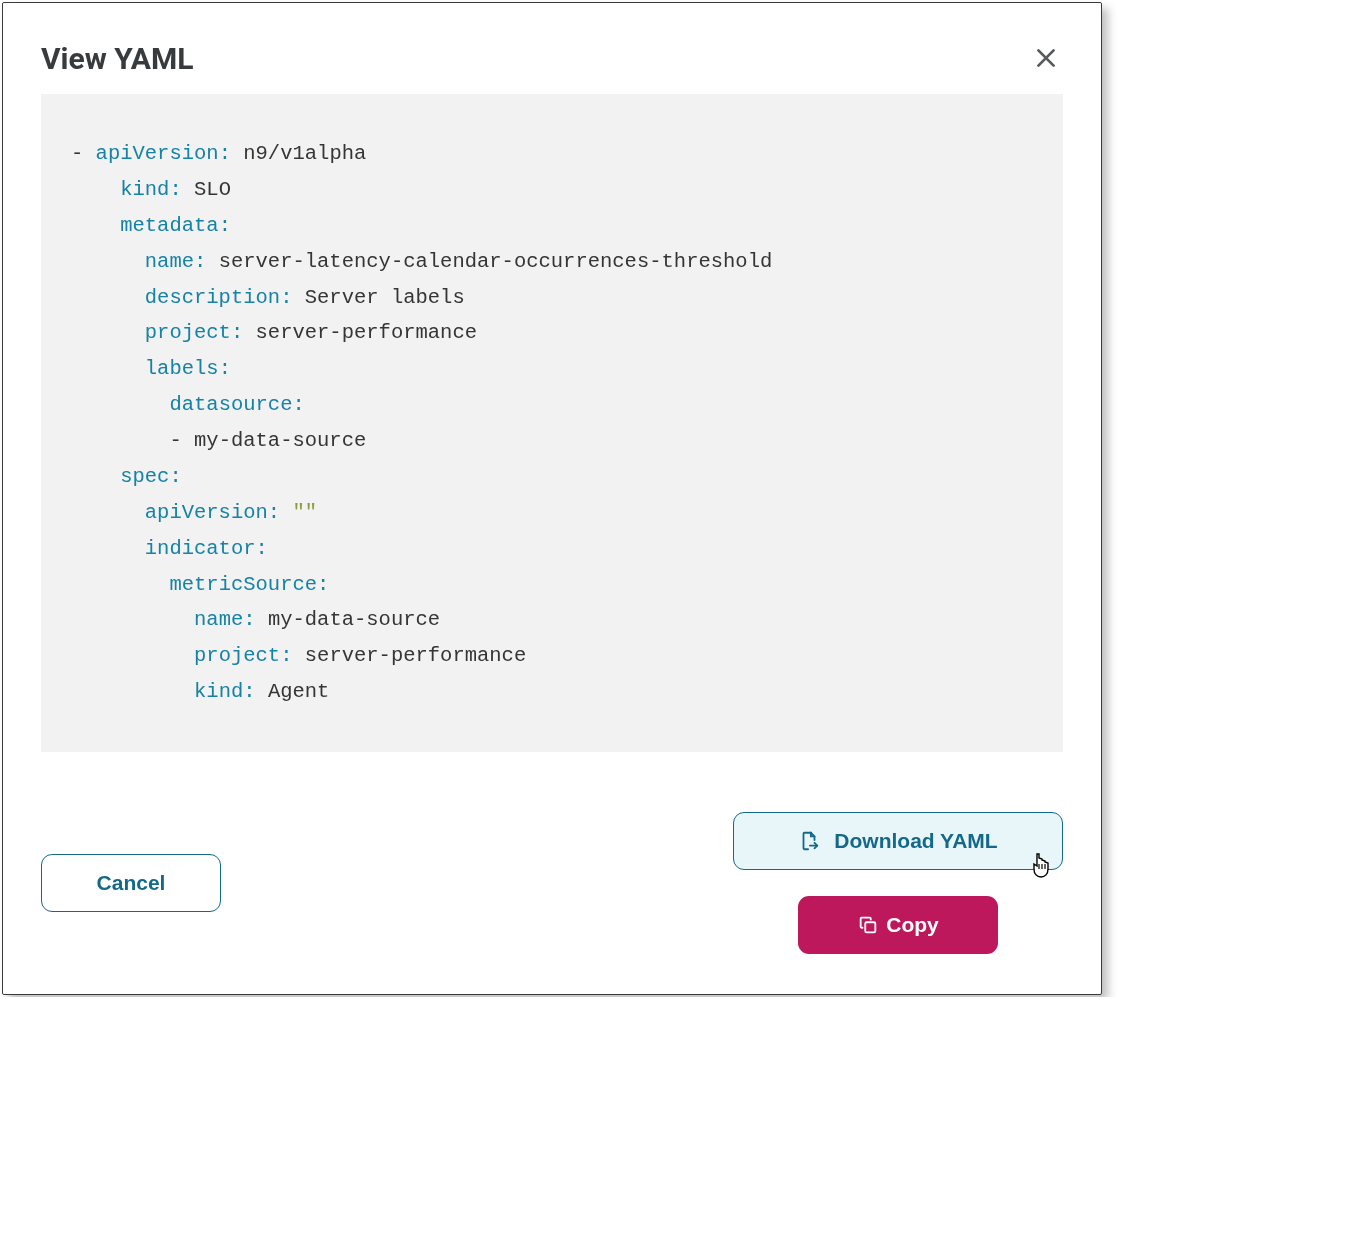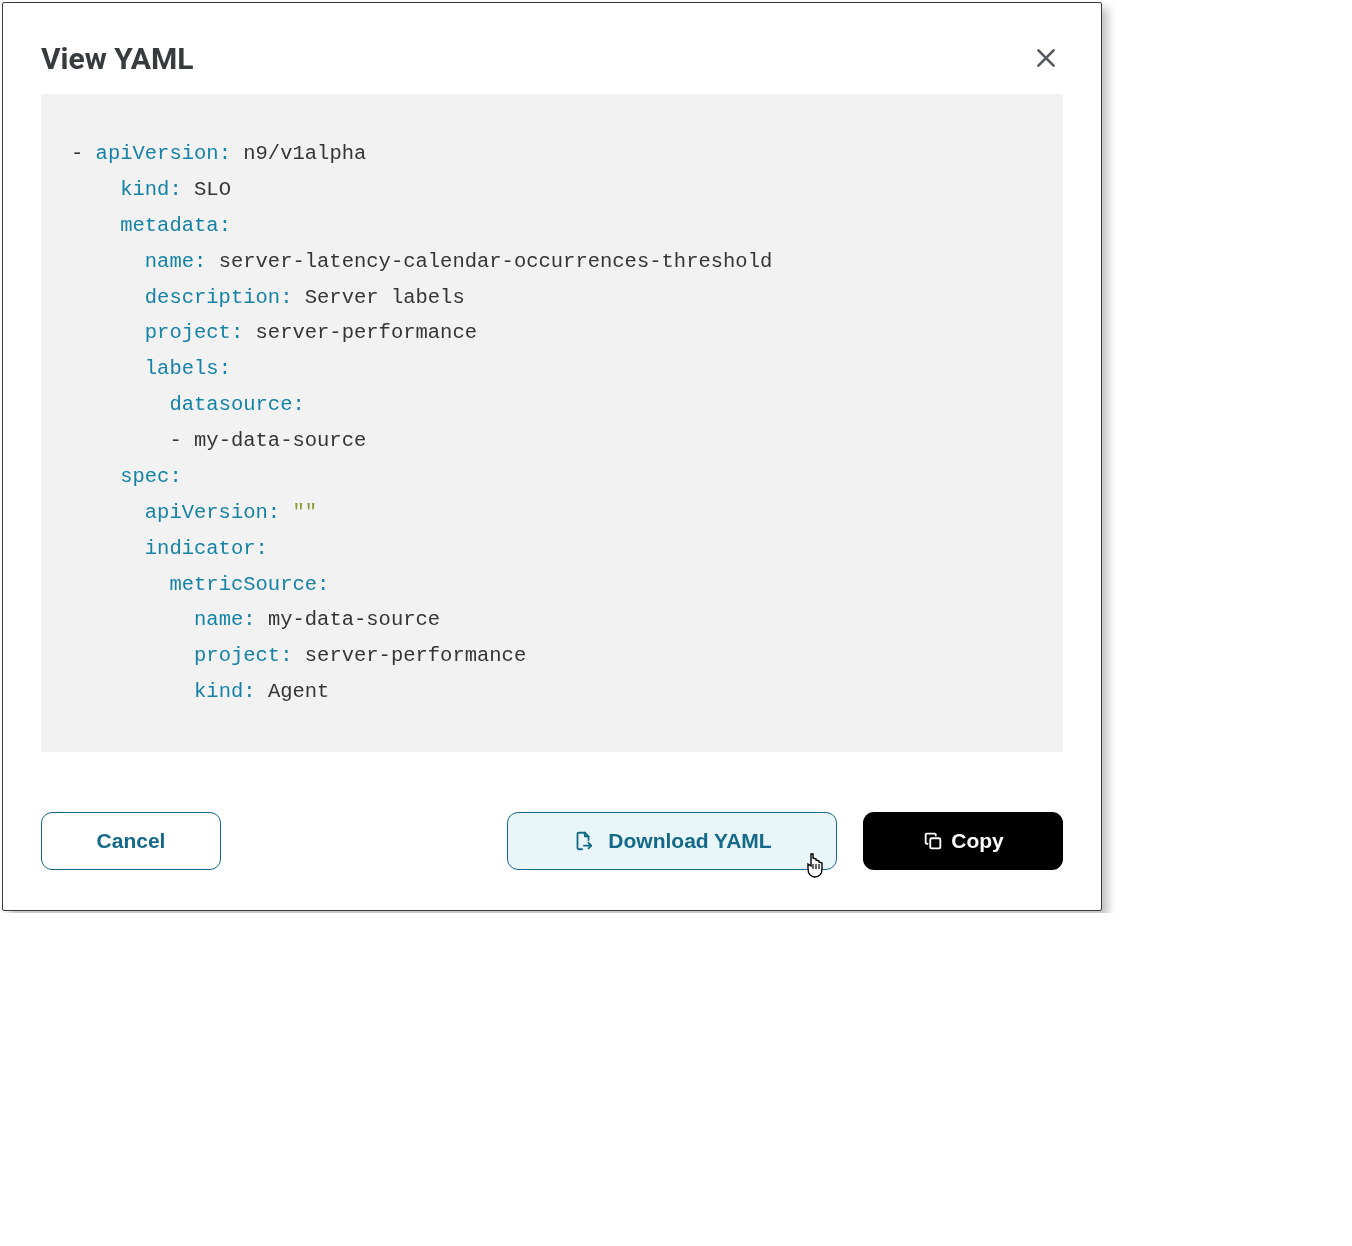--- a/index.html
+++ b/index.html
@@ -96,21 +96,21 @@
       color: #14698A;
       min-width: 180px;
     }
     .btn-download {
       background: #E9F6F9;
       border-color: #14698A;
       color: #14698A;
       min-width: 330px;
     }
     .btn-copy {
-      background: #000000;
+      background: #be185d;
       color: #fff;
       min-width: 200px;
       gap: 7px;
     }
     .btn svg {
       width: 22px;
       height: 22px;
     }
     .cursor-icon {
       position: absolute;
@@ -147,21 +147,21 @@
         <span class="k">metricSource</span><span class="c">:</span>
           <span class="k">name</span><span class="c">:</span> <span class="v">my-data-source</span>
           <span class="k">project</span><span class="c">:</span> <span class="v">server-performance</span>
           <span class="k">kind</span><span class="c">:</span> <span class="v">Agent</span>
 </div>
 
   <div class="footer">
     <button class="btn btn-cancel">
       <span>Cancel</span>
     </button>
-    <div class="footer-right" style="position:relative;">
+    <div class="footer-right" style="position:relative;flex-direction:column;">
       <button class="btn btn-download">
         <svg viewBox="0 0 24 24" fill="none" stroke="#14698A" stroke-width="2" stroke-linecap="round" stroke-linejoin="round">
           <path d="M14 3 H7 a1 1 0 0 0 -1 1 v16 a1 1 0 0 0 1 1 h4"></path>
           <path d="M14 3 L18 7 V11"></path>
           <path d="M14 3 V7 H18"></path>
           <path d="M13 17 h8"></path>
           <path d="M18 14 l3 3 -3 3"></path>
         </svg>
         <span>Download YAML</span>
       </button>

